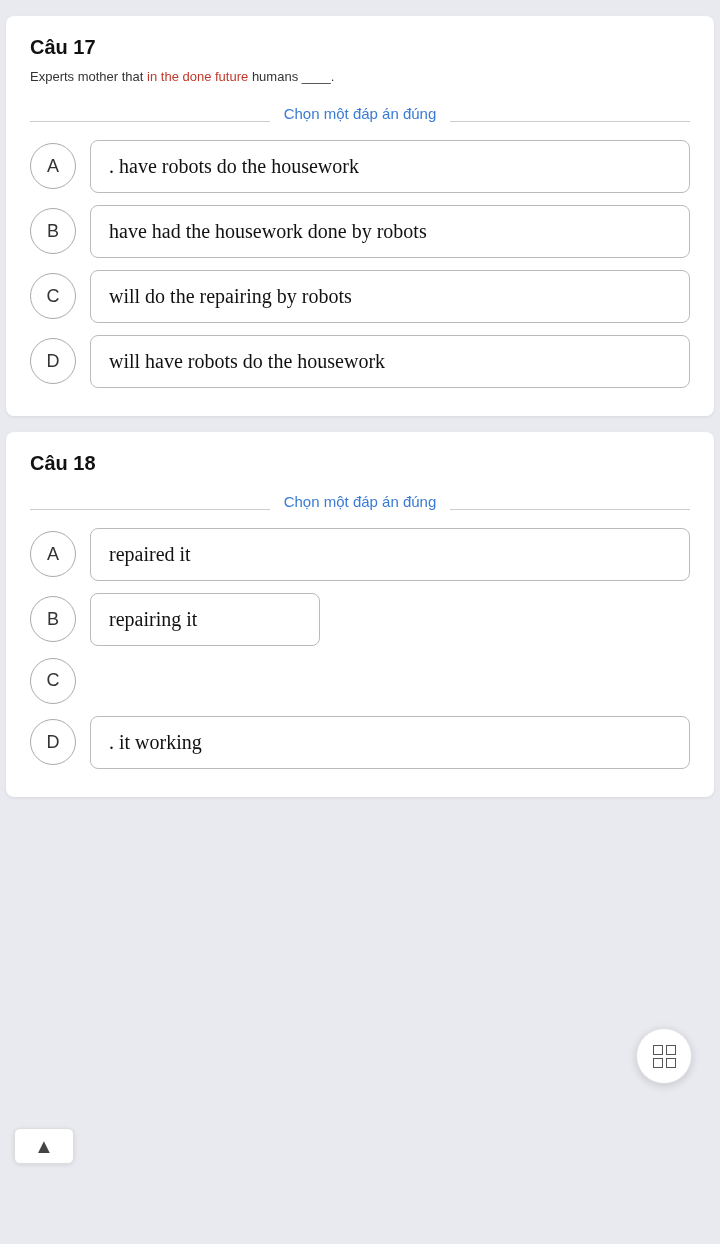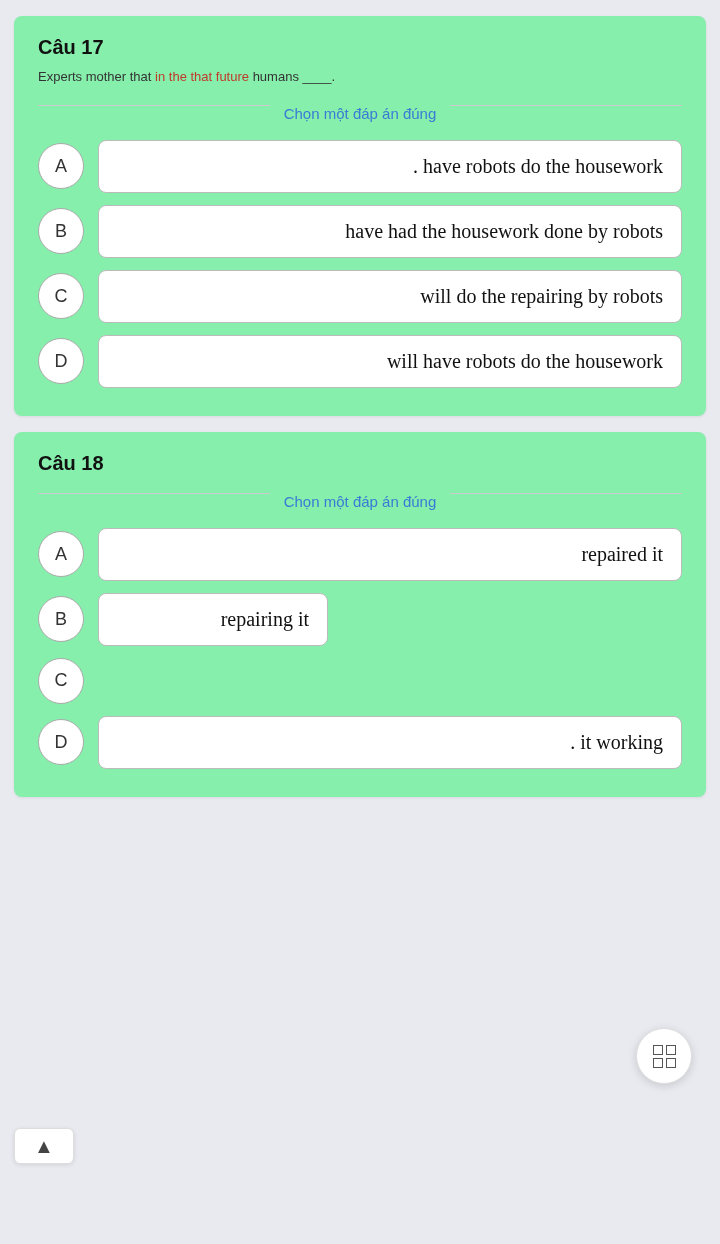--- a/index.html
+++ b/index.html
@@ -3,23 +3,23 @@
   <meta charset="utf-8">
   <style>
     * { box-sizing: border-box; margin: 0; padding: 0; }
     body {
       background-color: #e8eaf0;
       font-family: Georgia, 'Times New Roman', serif;
       width: 720px;
       min-height: 1244px;
     }
     .question-card {
-      background: #86efac;
+      background: #ffffff;
       border-radius: 8px;
-      margin: 16px 14px;
+      margin: 16px 6px;
       padding: 20px 24px 28px 24px;
       box-shadow: 0 1px 3px rgba(0,0,0,0.08);
     }
     .question-title {
       font-size: 20px;
       font-weight: bold;
       color: #111;
       margin-bottom: 8px;
       font-family: Arial, sans-serif;
     }
@@ -28,21 +28,21 @@
       color: #333;
       margin-bottom: 4px;
       font-family: Arial, sans-serif;
       line-height: 1.5;
     }
     .highlight-red {
       color: #c0392b;
     }
     .divider-row {
       display: flex;
-      align-items: flex-start;
+      align-items: flex-end;
       margin: 18px 0 18px 0;
     }
     .divider-line {
       flex: 1;
       height: 1px;
       background: #ccc;
     }
     .divider-label {
       font-size: 15px;
       color: #3a7bd5;
@@ -78,21 +78,21 @@
     .option-box {
       flex: 1;
       border: 1.5px solid #bbb;
       border-radius: 8px;
       padding: 14px 18px;
       font-size: 20px;
       color: #111;
       background: #fff;
       font-family: Georgia, serif;
       cursor: pointer;
-      text-align: right;
+      text-align: left;
     }
     
     .float-btn {
       position: fixed;
       bottom: 160px;
       right: 28px;
       width: 56px;
       height: 56px;
       border-radius: 50%;
       background: #fff;
@@ -135,21 +135,21 @@
       box-shadow: 0 1px 4px rgba(0,0,0,0.1);
       z-index: 100;
     }
   </style>
 </head>
 <body>
 
 <div class="question-card">
   <div class="question-title">Câu 17</div>
   <div class="question-text">
-    <span>Experts mother that </span><span class="highlight-red">in the that future</span><span> humans ____.</span>
+    <span>Experts mother that </span><span class="highlight-red">in the done future</span><span> humans ____.</span>
   </div>
 
   <div class="divider-row">
     <div class="divider-line"></div>
     <span class="divider-label">Chọn một đáp án đúng</span>
     <div class="divider-line"></div>
   </div>
 
   <div class="options-list">
     <div class="option-row">
@@ -180,21 +180,21 @@
     <div class="divider-line"></div>
   </div>
 
   <div class="options-list">
     <div class="option-row">
       <div class="option-circle">A</div>
       <div class="option-box">repaired it</div>
     </div>
     <div class="option-row">
       <div class="option-circle">B</div>
-      <div class="option-box" style="max-width: 230px; text-align:right;">repairing it</div>
+      <div class="option-box" style="max-width: 230px; text-align:left;">repairing it</div>
     </div>
     <div class="option-row">
       <div class="option-circle">C</div>
     </div>
     <div class="option-row">
       <div class="option-circle">D</div>
       <div class="option-box">. it working</div>
     </div>
   </div>
 </div>

